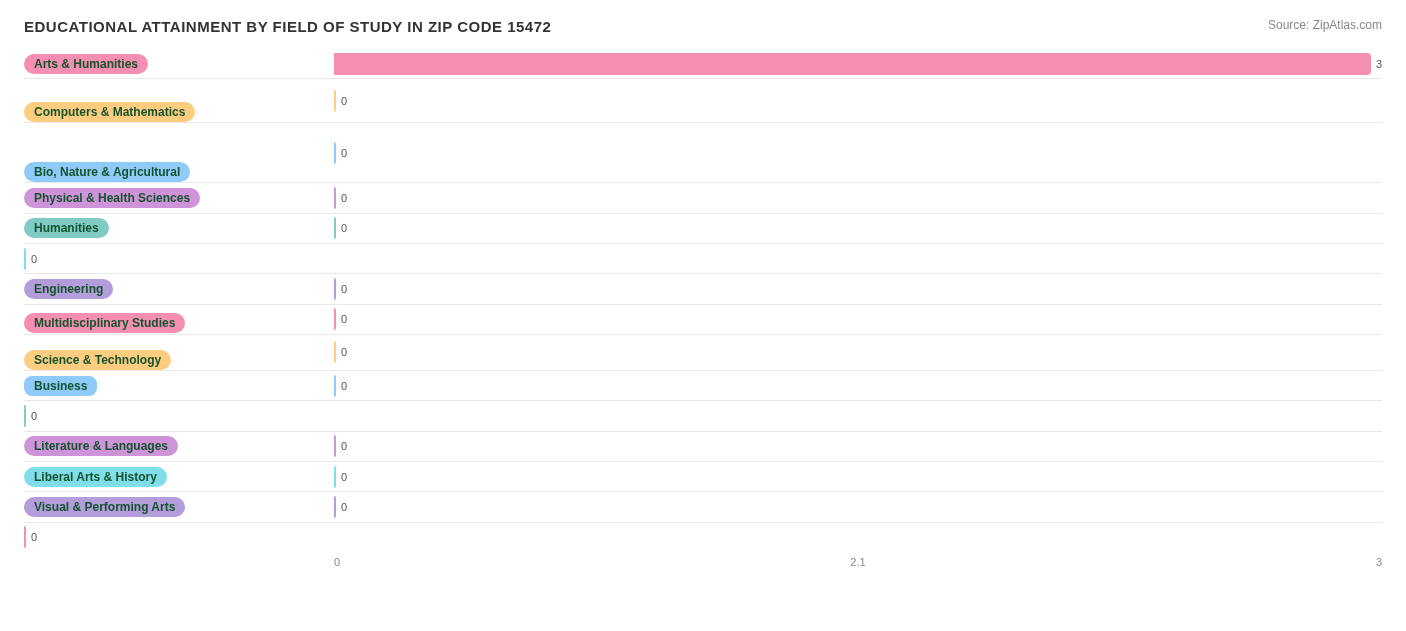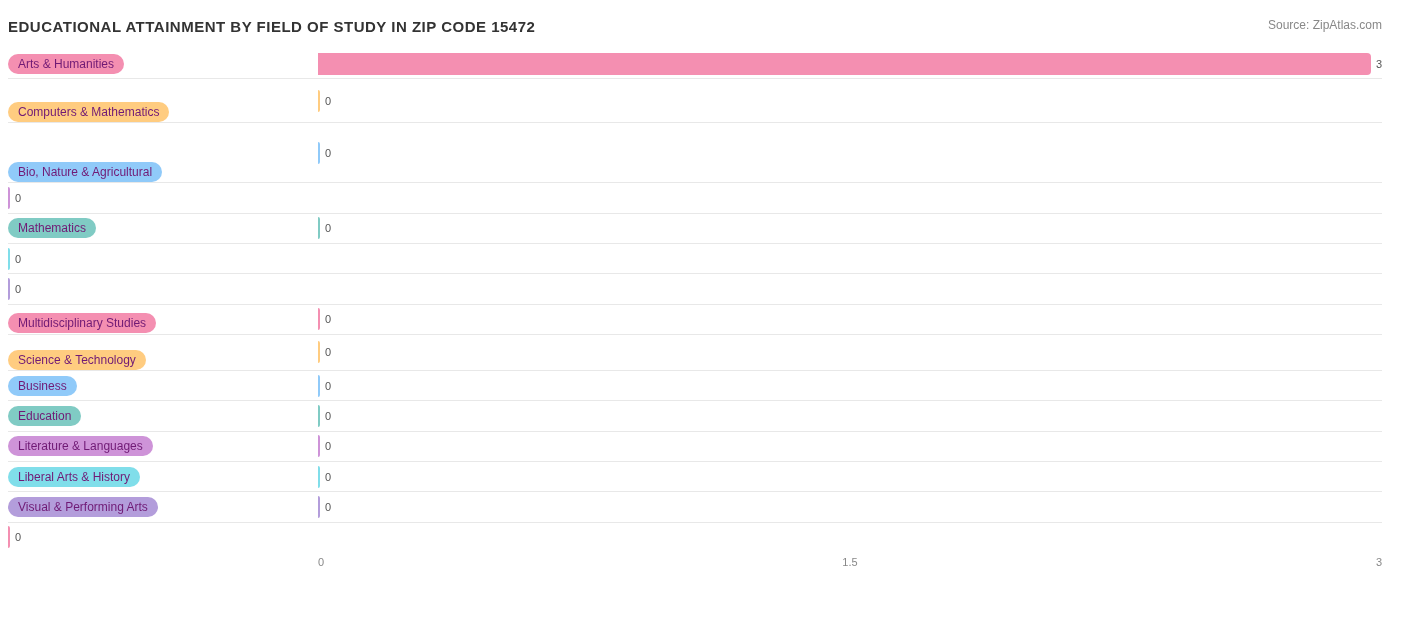--- a/index.html
+++ b/index.html
@@ -4,21 +4,21 @@
   <style>
     * { margin: 0; padding: 0; box-sizing: border-box; }
     body {
       font-family: Arial, sans-serif;
       background: #fff;
       width: 1406px;
       height: 631px;
       overflow: hidden;
     }
     .chart-container {
-      padding: 18px 24px 40px 8px;
+      padding: 18px 24px 40px 24px;
       position: relative;
       width: 1406px;
       height: 631px;
     }
     .header-row {
       display: flex;
       justify-content: space-between;
       align-items: flex-start;
       margin-bottom: 14px;
     }
@@ -52,25 +52,25 @@
     }
     .label-area {
       width: 310px;
       min-width: 310px;
       display: flex;
       align-items: center;
       padding-right: 4px;
     }
     .bar-label {
       font-size: 12px;
-      color: #701a75;
+      color: #14532d;
       padding: 3px 10px 3px 10px;
       border-radius: 12px;
       white-space: nowrap;
-      font-weight: 400;
+      font-weight: 700;
     }
     .bar-graph-area {
       flex: 1;
       display: flex;
       align-items: center;
       position: relative;
       height: 100%;
     }
     .bar-fill {
       height: 22px;
@@ -125,41 +125,47 @@
       <div class="bar-row">
         <div class="label-area">
           <span class="bar-label" style="background-color: rgb(144, 202, 249); margin-top: 39px;">Bio, Nature &amp; Agricultural</span>
         </div>
         <div class="bar-graph-area">
           <div class="bar-fill" style="width: 2px; background-color: rgb(144, 202, 249);"></div>
           <span class="bar-value">0</span>
         </div>
       </div>
       <div class="bar-row">
+        <div class="label-area">
+          <span class="bar-label" style="background-color: rgb(206, 147, 216);">Physical &amp; Health Sciences</span>
+        </div>
         <div class="bar-graph-area">
           <div class="bar-fill" style="width: 2px; background-color: rgb(206, 147, 216);"></div>
           <span class="bar-value">0</span>
         </div>
       </div>
       <div class="bar-row">
         <div class="label-area">
-          <span class="bar-label" style="background-color: rgb(128, 203, 196);">Mathematics</span>
+          <span class="bar-label" style="background-color: rgb(128, 203, 196);">Humanities</span>
         </div>
         <div class="bar-graph-area">
           <div class="bar-fill" style="width: 2px; background-color: rgb(128, 203, 196);"></div>
           <span class="bar-value">0</span>
         </div>
       </div>
       <div class="bar-row">
         <div class="bar-graph-area">
           <div class="bar-fill" style="width: 2px; background-color: rgb(128, 222, 234);"></div>
           <span class="bar-value">0</span>
         </div>
       </div>
       <div class="bar-row">
+        <div class="label-area">
+          <span class="bar-label" style="background-color: rgb(179, 157, 219);">Engineering</span>
+        </div>
         <div class="bar-graph-area">
           <div class="bar-fill" style="width: 2px; background-color: rgb(179, 157, 219);"></div>
           <span class="bar-value">0</span>
         </div>
       </div>
       <div class="bar-row">
         <div class="label-area">
           <span class="bar-label" style="background-color: rgb(244, 143, 177); margin-top: 8px;">Multidisciplinary Studies</span>
         </div>
         <div class="bar-graph-area">
@@ -171,31 +177,28 @@
         <div class="label-area">
           <span class="bar-label" style="background-color: rgb(255, 204, 128); margin-top: 15px;">Science &amp; Technology</span>
         </div>
         <div class="bar-graph-area">
           <div class="bar-fill" style="width: 2px; background-color: rgb(255, 204, 128);"></div>
           <span class="bar-value">0</span>
         </div>
       </div>
       <div class="bar-row">
         <div class="label-area">
-          <span class="bar-label" style="background-color: rgb(144, 202, 249);">Business</span>
+          <span class="bar-label" style="background-color: rgb(144, 202, 249); border-radius: 8px;">Business</span>
         </div>
         <div class="bar-graph-area">
           <div class="bar-fill" style="width: 2px; background-color: rgb(144, 202, 249);"></div>
           <span class="bar-value">0</span>
         </div>
       </div>
       <div class="bar-row">
-        <div class="label-area">
-          <span class="bar-label" style="background-color: rgb(128, 203, 196);">Education</span>
-        </div>
         <div class="bar-graph-area">
           <div class="bar-fill" style="width: 2px; background-color: rgb(128, 203, 196);"></div>
           <span class="bar-value">0</span>
         </div>
       </div>
       <div class="bar-row">
         <div class="label-area">
           <span class="bar-label" style="background-color: rgb(206, 147, 216);">Literature &amp; Languages</span>
         </div>
         <div class="bar-graph-area">
@@ -224,16 +227,16 @@
       <div class="bar-row">
         <div class="bar-graph-area">
           <div class="bar-fill" style="width: 2px; background-color: rgb(244, 143, 177);"></div>
           <span class="bar-value">0</span>
         </div>
       </div>
     </div>
 
   <div class="x-axis" id="x-axis">
       <span class="x-axis-label" style="flex: 0 0 auto; margin-right: auto;">0</span>
-      <span class="x-axis-label" style="flex: 1 1 0%; text-align: center;">1.5</span>
+      <span class="x-axis-label" style="flex: 1 1 0%; text-align: center;">2.1</span>
       <span class="x-axis-label" style="flex: 0 0 auto; margin-left: auto;">3</span>
     </div>
 </div>
 
 </body></html>

